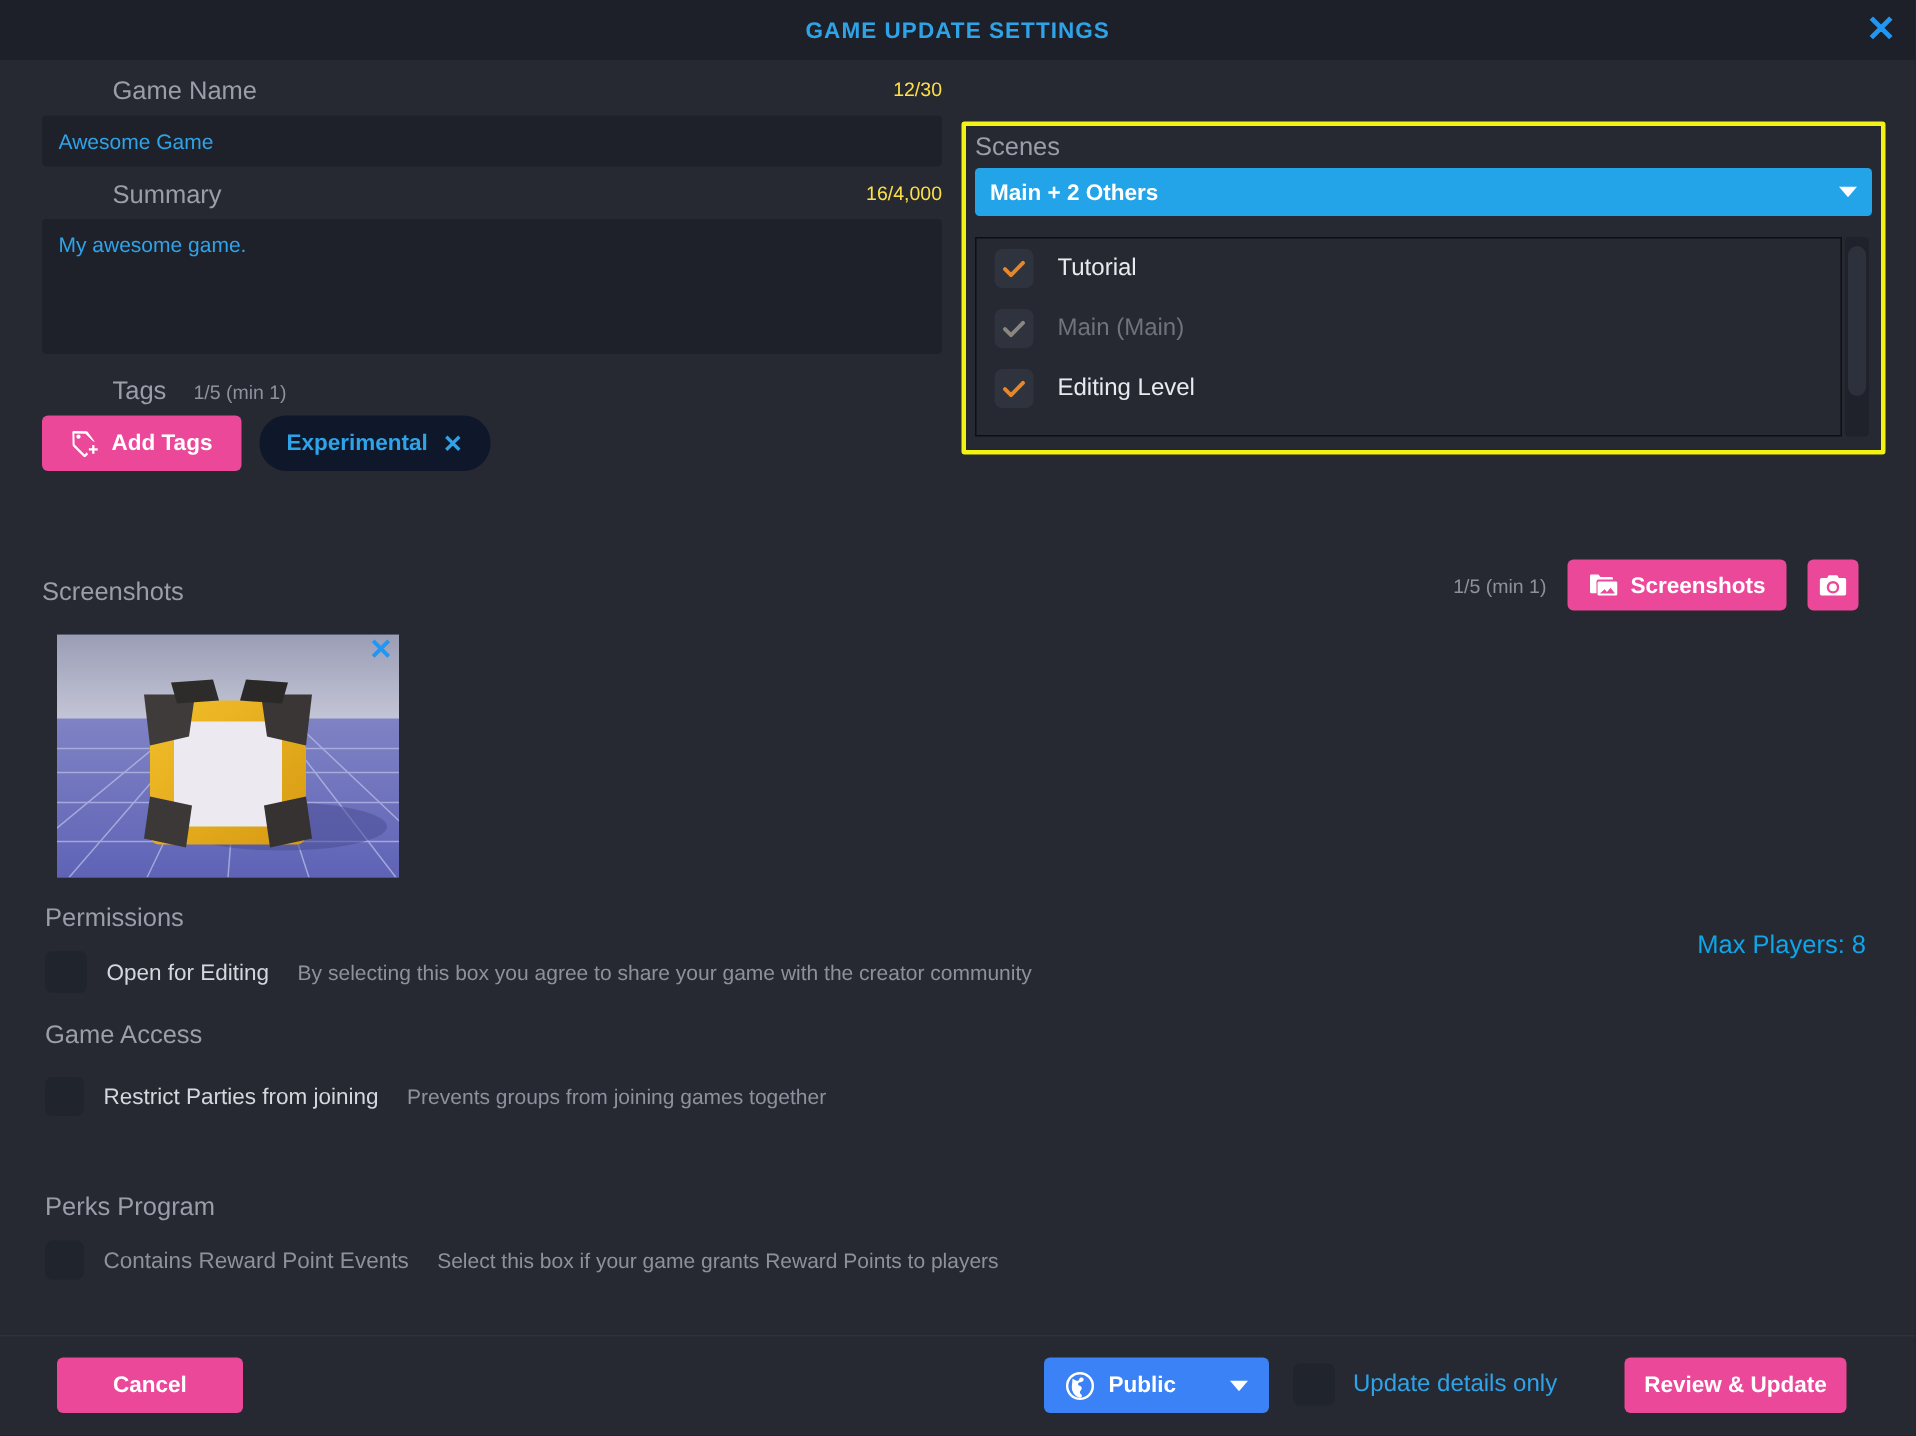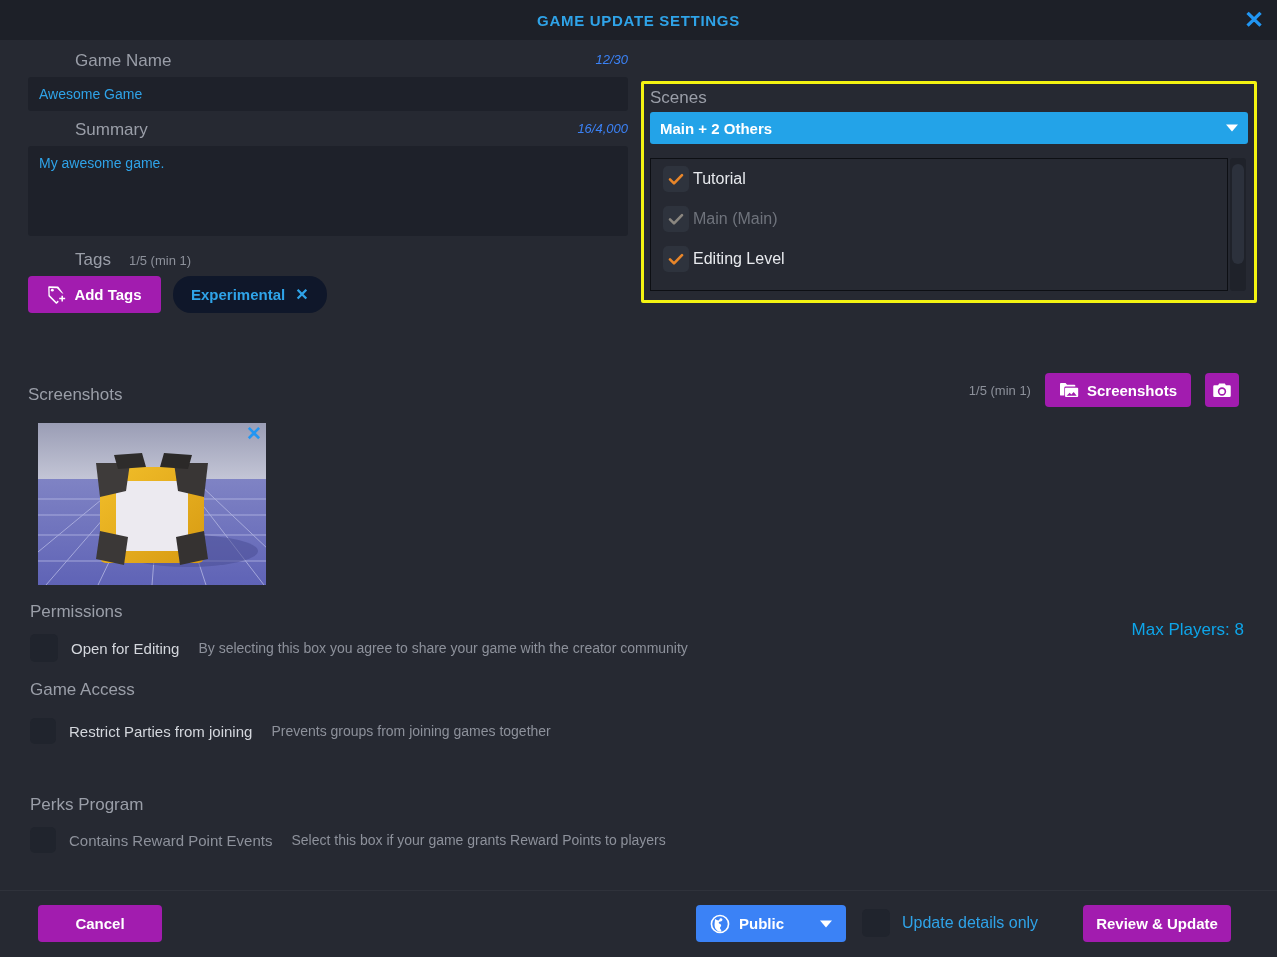--- a/index.html
+++ b/index.html
@@ -61,23 +61,22 @@
     height: 26px;
     display: flex; align-items: center;
   }
   .field-label {
     color: #9a9ea8;
     font-size: 17px;
     margin-left: 47px;
   }
   .field-count {
     position: absolute; right: 0; top: 4px;
-    color: #3b82f6;
+    color: #fde047;
     font-size: 13px;
-    font-style: italic;
   }
   .text-input {
     width: 600px;
     height: 34px;
     background: #1e212a;
     border: none;
     border-radius: 3px;
     color: #2fa3e8;
     font-size: 14px;
     font-family: "Liberation Sans", sans-serif;
@@ -102,21 +101,21 @@
   .tags-head {
     display: flex; align-items: baseline; gap: 18px;
     margin-top: 10px;
   }
   .tags-count { color: #8d919b; font-size: 13px; }
   .tags-row {
     display: flex; align-items: center; gap: 12px;
     margin-top: 6px;
   }
   .btn-blue {
-    background: #a21caf;
+    background: #ec4899;
     border: none; border-radius: 4px;
     color: #ffffff;
     font-size: 15px; font-weight: bold;
     font-family: "Liberation Sans", sans-serif;
     cursor: pointer;
     display: inline-flex; align-items: center; justify-content: center;
     gap: 8px;
   }
   .add-tags { width: 133px; height: 37px; }
   .tag-chip {
@@ -184,21 +183,21 @@
     left: 588px; top: 80px;
     width: 12px; height: 100px;
     background: #2c313c;
     border-radius: 6px;
     cursor: pointer;
   }
   .scene-item {
     display: flex; align-items: center;
     height: 40px;
     padding-left: 12px;
-    gap: 4px;
+    gap: 16px;
     cursor: pointer;
   }
   .cbox {
     width: 26px; height: 26px;
     background: #2e333d;
     border-radius: 5px;
     display: flex; align-items: center; justify-content: center;
     flex: 0 0 26px;
   }
   .cbox svg { width: 16px; height: 16px; }

